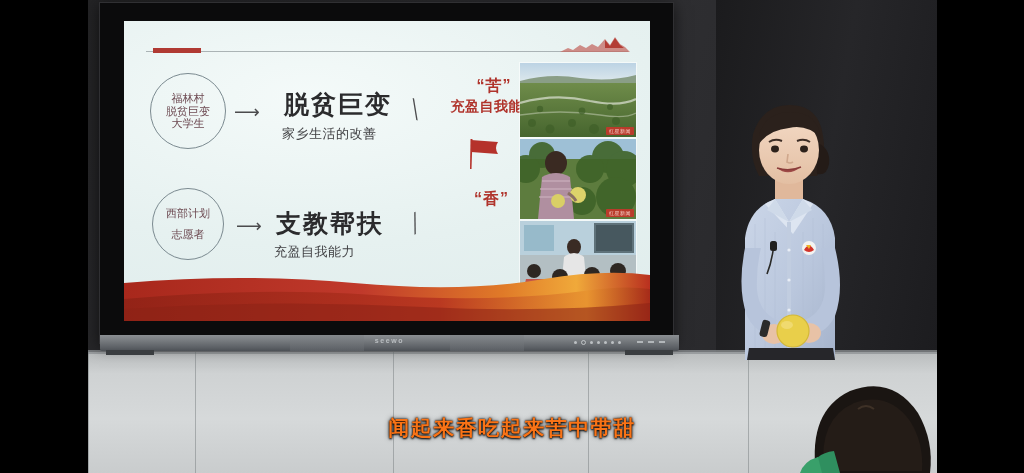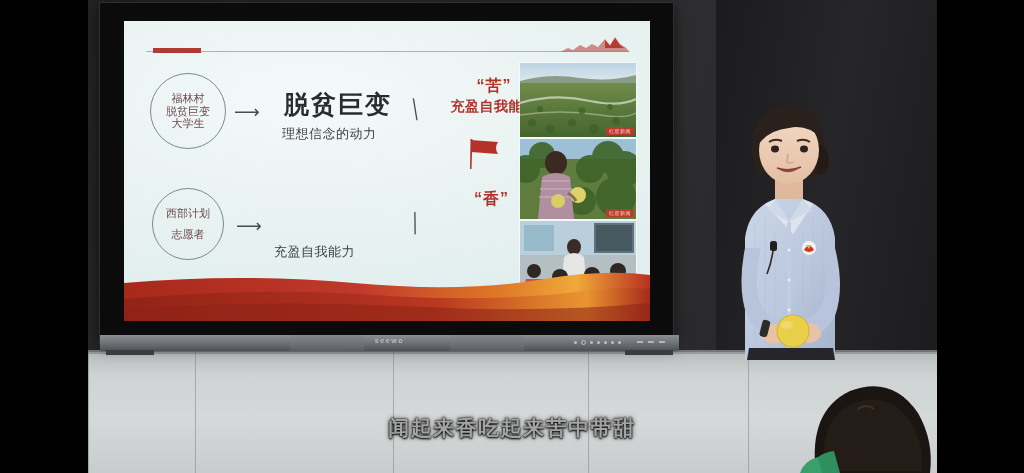--- a/index.html
+++ b/index.html
@@ -99,21 +99,21 @@
   #wave{position:absolute;left:0;bottom:0;width:526px;height:52px;}
 
   
   #presenter{position:absolute;left:615px;top:98px;width:170px;height:262px;}
 
   
   #student{position:absolute;left:700px;top:325px;width:160px;height:148px;}
 
   
   #subtitle{position:absolute;left:0;right:0;top:414px;text-align:center;z-index:70;
-        font-size:21px;font-weight:bold;color:#a3a3a3;letter-spacing:1.5px;
+        font-size:21px;font-weight:bold;color:#f97316;letter-spacing:1.5px;
         text-shadow:0 0 2px #000,0 1px 2px rgba(0,0,0,.9),0 0 5px rgba(0,0,0,.7);}
 </style>
 </head>
 <body>
 
 <div id="frame">
 
   <div id="room">
     <div class="wall-dark"></div>
     <div class="wall-vert"></div>
@@ -138,37 +138,38 @@
             <path d="M45 5 L50 11 L55 3 L60 10 L64 13 L45 13 Z" fill="#b0342c" opacity=".9"></path>
           </svg>
 
           <div class="node" id="node1">
             <span>福林村</span>
             <span>脱贫巨变</span>
             <span>大学生</span>
           </div>
           <div class="arrow" id="arrow1">⟶</div>
           <div class="headline" id="head1">脱贫巨变</div>
-          <div class="subline" id="sub1">理想信念的动力</div>
+          <div class="subline" id="sub1">家乡生活的改善</div>
           <div class="tick" id="tick1">╲</div>
           <div class="kw" id="kw1">
             <span class="q">“苦”</span>
             <span class="d">充盈自我能力</span>
           </div>
 
           <svg id="flag" viewBox="0 0 40 34">
             <path d="M7 3 L34 5 Q30 11 34 17 L7 15 Z" fill="#b5322b"></path>
             <path d="M6.5 2 L8.5 2 L7.5 32 L6 32 Z" fill="#b5322b"></path>
           </svg>
 
           <div class="node" id="node2">
             <span>西部计划</span>
             <span>志愿者</span>
           </div>
           <div class="arrow" id="arrow2">⟶</div>
+          <div class="headline" id="head2">支教帮扶</div>
           <div class="subline" id="sub2">充盈自我能力</div>
           <div class="tick" id="tick2">╱</div>
           <div class="kw" id="kw2">
             <span class="q">“香”</span>
           </div>
 
           <div class="photo" id="photo1">
             <svg viewBox="0 0 116 74" width="116" height="74" preserveAspectRatio="none">
               <defs>
                   <linearGradient id="sky1" x1="0" y1="0" x2="0" y2="1">

